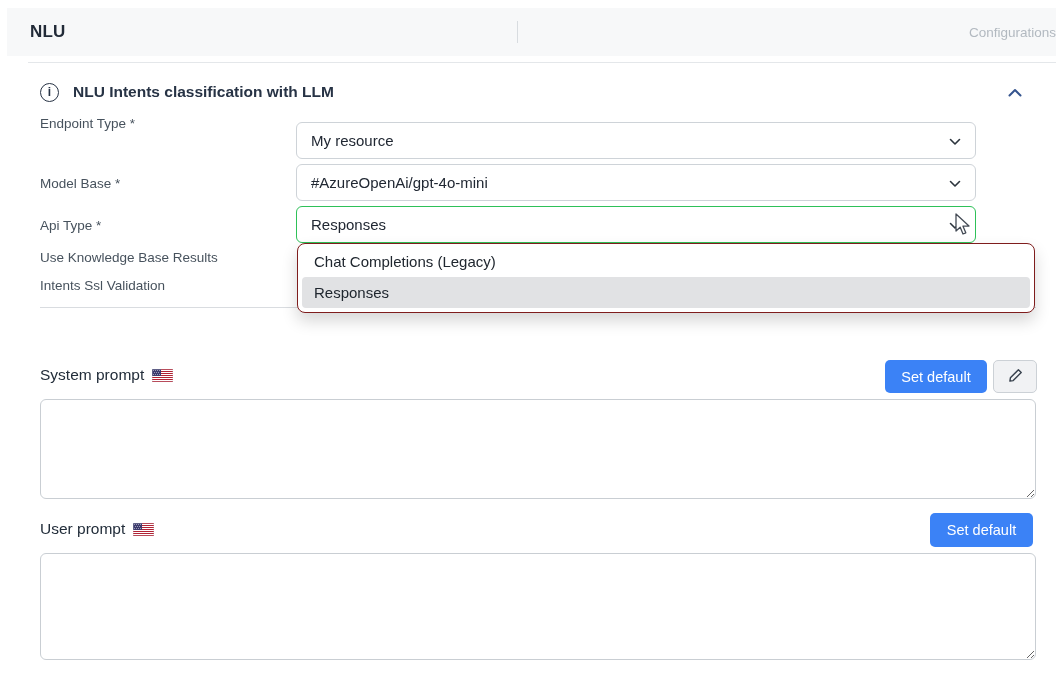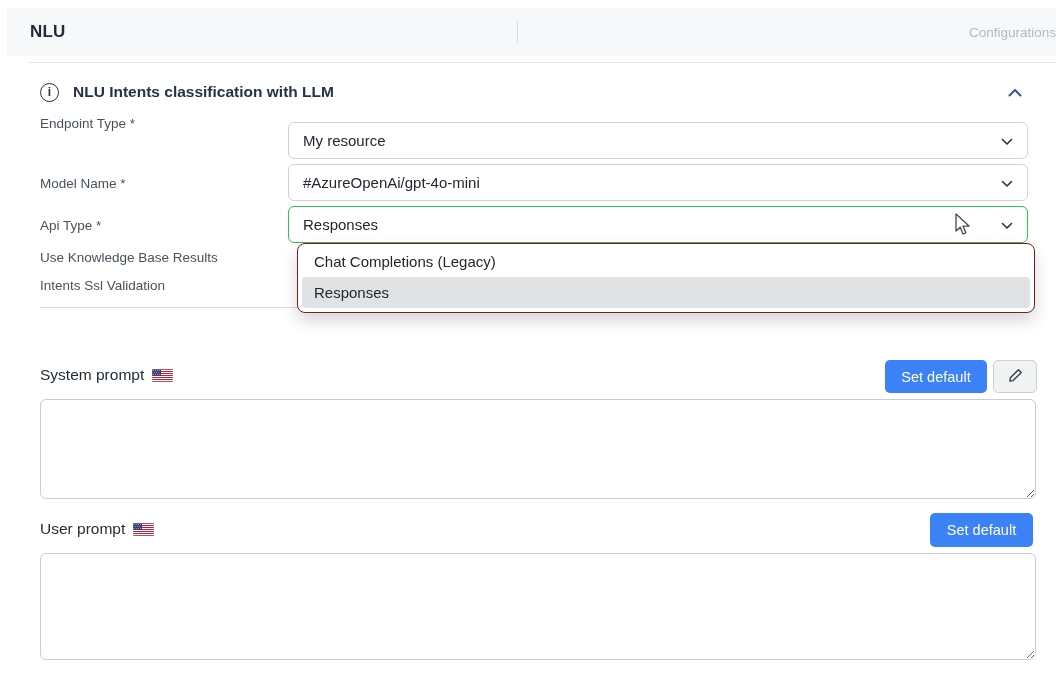--- a/index.html
+++ b/index.html
@@ -14,21 +14,21 @@
 
   
   .panel-top-border { position:absolute; left:28px; right:0; top:62px; height:0; border-top:1px solid #e4e7ea; }
   .panel-head { position:absolute; left:40px; right:18px; top:79px; height:26px; display:flex; align-items:center; }
   .info-icon { width:19px; height:19px; border:1.7px solid #273345; border-radius:50%; display:flex; align-items:center; justify-content:center; font-size:12px; font-weight:bold; color:#273345; flex:0 0 auto; }
   .panel-title { margin-left:14px; font-size:15.5px; font-weight:bold; color:#273345; }
   .collapse-btn { margin-left:auto; margin-right:12px; width:22px; height:22px; display:flex; align-items:center; justify-content:center; cursor:pointer; }
 
   
   .field-label { position:absolute; left:40px; font-size:13.5px; color:#47525d; }
-  .select-box { position:absolute; left:288px; width:740px; height:37px; background:#fff; border:1px solid #ced3d8; border-radius:6px; display:flex; align-items:center; padding:0 14px; font-size:15px; color:#212833; }
+  .select-box { position:absolute; left:296px; width:680px; height:37px; background:#fff; border:1px solid #ced3d8; border-radius:6px; display:flex; align-items:center; padding:0 14px; font-size:15px; color:#212833; }
   .select-box.focused { border:1.5px solid #2ec158; }
   .select-box .caret { margin-left:auto; }
 
   
   .dropdown-menu { position:absolute; left:297px; width:738px; top:243px; background:#fff; border:1px solid #7f1d1d; border-radius:8px; box-shadow:0 8px 16px rgba(0,0,0,.16); padding:2px 0 4px 0; z-index:5; }
   .dd-option { height:31px; display:flex; align-items:center; padding:0 16px; font-size:15px; color:#20272f; cursor:pointer; }
   .dd-option.highlighted { background:#e1e2e4; border-radius:4px; margin:0 4px; padding:0 12px; }
 
   .hr-divider { position:absolute; left:40px; width:996px; top:307px; border-top:1px solid #d9dce0; z-index:1; }
 
@@ -70,21 +70,21 @@
   <div class="field-label" style="top:116px;">Endpoint Type *</div>
   <div class="select-box" style="top:122px;">
     <span>My resource</span>
     <span class="caret">
       <svg width="12" height="8" viewBox="0 0 12 8">
           <polyline points="1.5,1.5 6,6 10.5,1.5" fill="none" stroke="#2c343d" stroke-width="1.6" stroke-linecap="round" stroke-linejoin="round"></polyline>
         </svg>
     </span>
   </div>
 
-  <div class="field-label" style="top:176px;">Model Name *</div>
+  <div class="field-label" style="top:176px;">Model Base *</div>
   <div class="select-box" style="top:164px;">
     <span>#AzureOpenAi/gpt-4o-mini</span>
     <span class="caret">
       <svg width="12" height="8" viewBox="0 0 12 8">
           <polyline points="1.5,1.5 6,6 10.5,1.5" fill="none" stroke="#2c343d" stroke-width="1.6" stroke-linecap="round" stroke-linejoin="round"></polyline>
         </svg>
     </span>
   </div>
 
   <div class="field-label" style="top:218px;">Api Type *</div>

